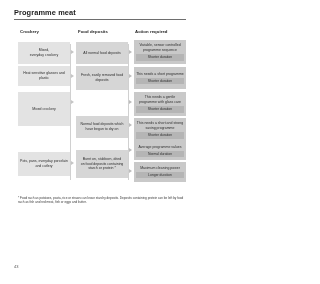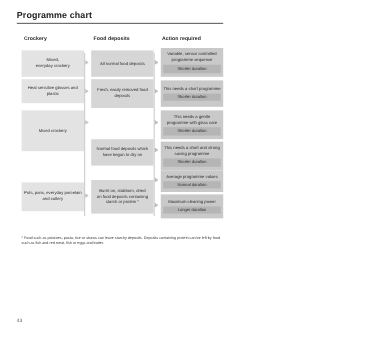--- a/index.html
+++ b/index.html
@@ -147,21 +147,21 @@
     top: 264px;
     font-size: 4px;
     color: #555555;
   }
 </style>
 </head>
 <body>
 
 <div class="page">
 
-  <div class="page-title">Programme chart</div>
+  <div class="page-title">Programme meat</div>
   <div class="title-rule"></div>
 
   <div class="col-head c1">Crockery</div>
   <div class="col-head c2">Food deposits</div>
   <div class="col-head c3">Action required</div>
 
   <div class="chart">
 
     <div class="conn" style="left:70px; top:6px; width:1px; height:136px;"></div>
     <div class="conn" style="left:128px; top:6px; width:1px; height:136px;"></div>

